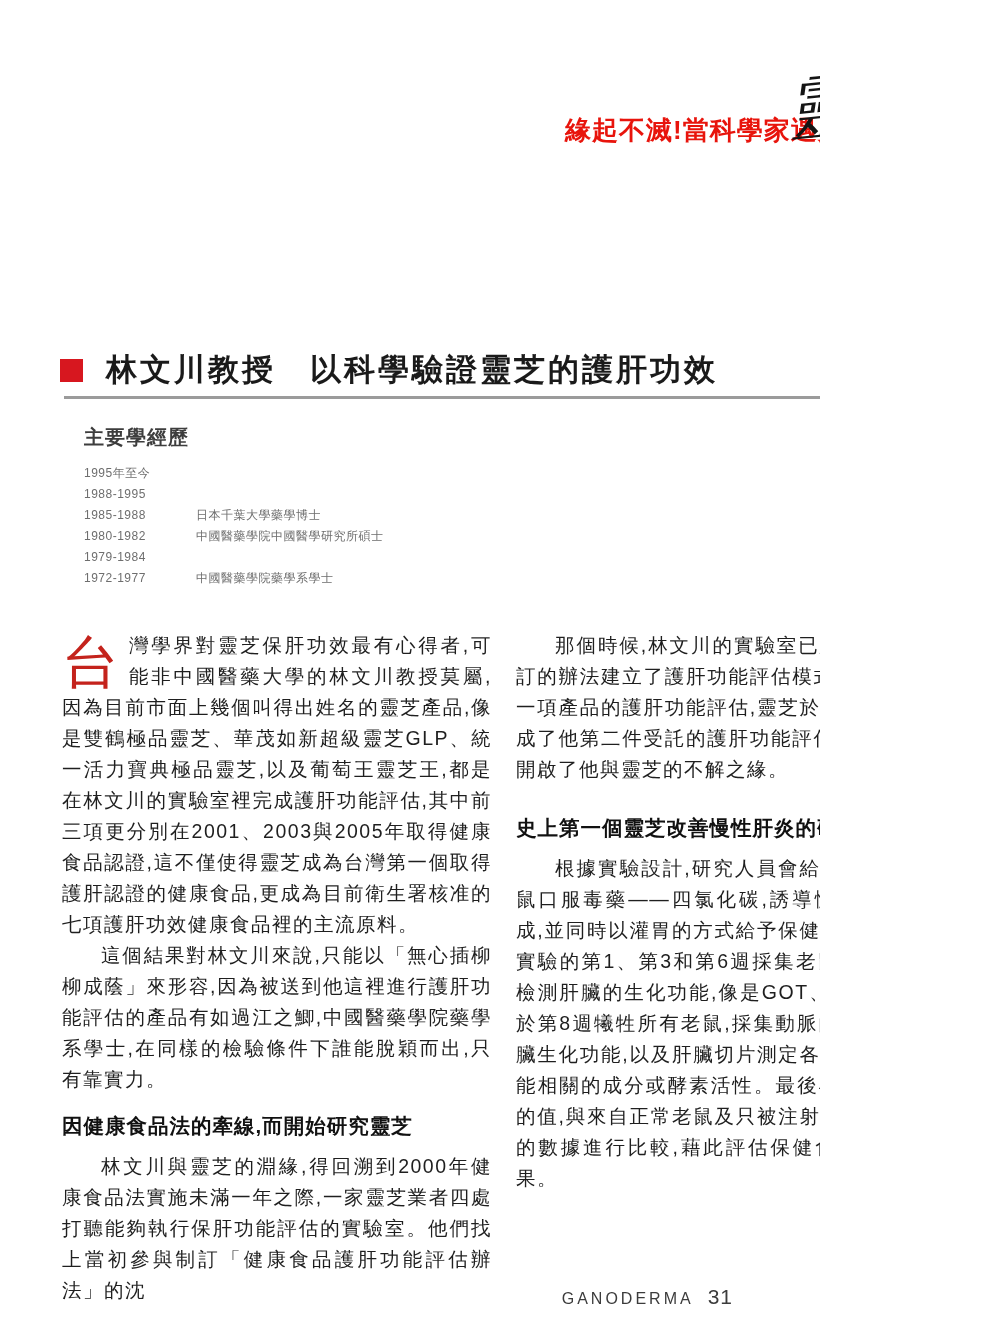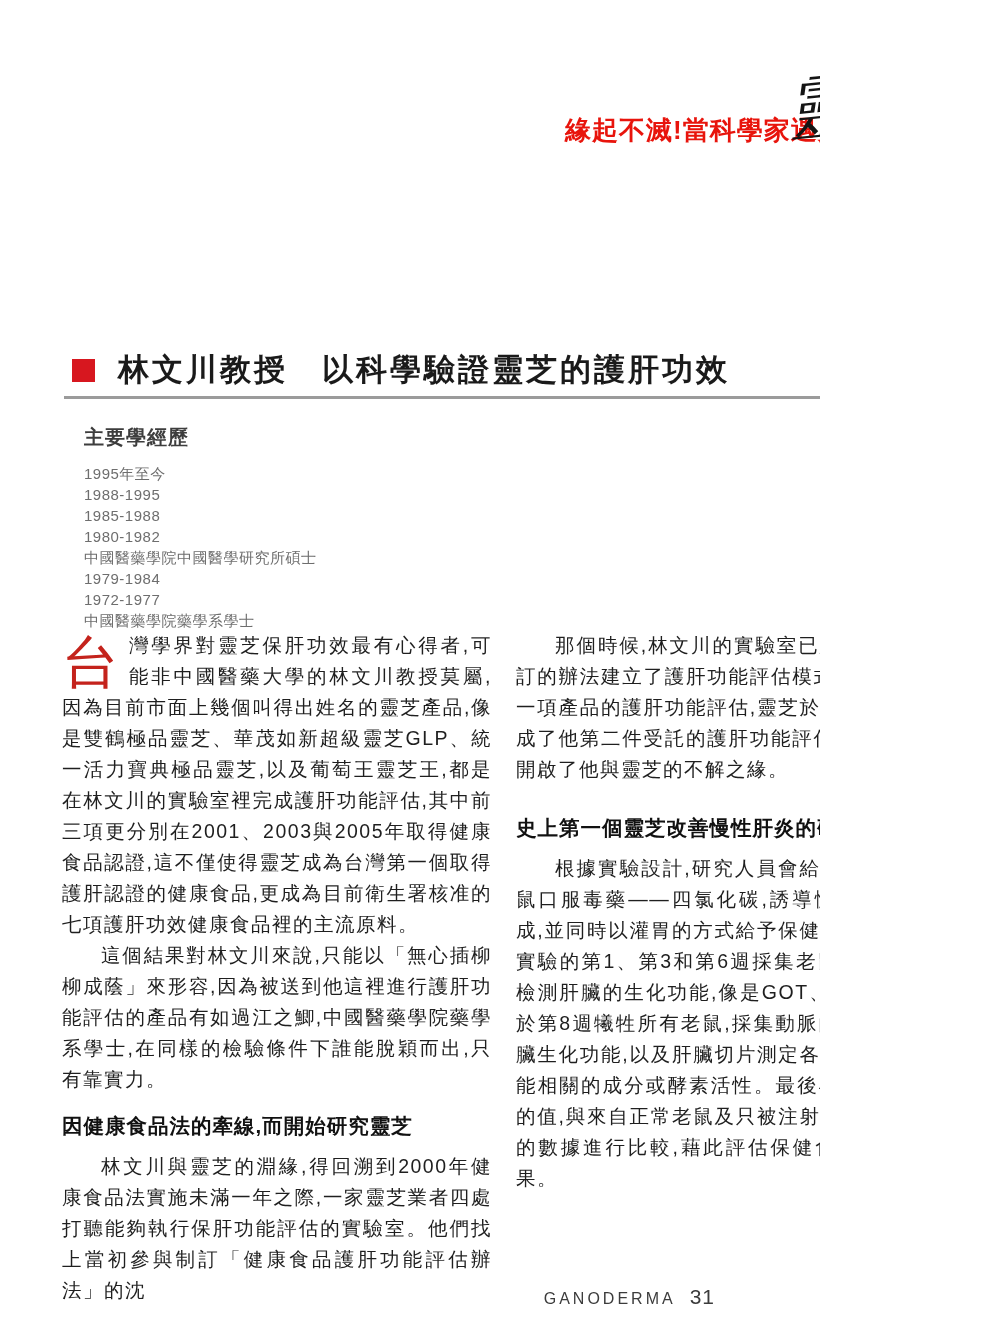--- a/index.html
+++ b/index.html
@@ -30,21 +30,21 @@
     display:inline-block;font-size:50px;line-height:1;
     transform:rotate(-10deg) translateY(-22px);
     margin-left:2px;
   }
   .issue-number{
     position:absolute;left:886px;top:103px;
     font-size:43px;font-weight:bold;color:#111;
   }
   
   .title-row{
-    position:absolute;left:72px;top:349px;
+    position:absolute;left:60px;top:349px;
     display:flex;align-items:center;
   }
   .title-square{
     width:23px;height:23px;background:#d7171f;
     margin-right:23px;flex:0 0 auto;
   }
   .title-text{
     font-size:31px;font-weight:bold;color:#1a1a1a;
     letter-spacing:3px;white-space:nowrap;
   }
@@ -52,22 +52,22 @@
     position:absolute;left:64px;top:396px;
     width:866px;height:3px;background:#9b9b9b;
   }
   
   .resume{position:absolute;left:84px;top:424px;width:620px;}
   .resume-heading{
     font-size:20px;font-weight:bold;color:#3d3d3d;
     letter-spacing:1px;margin-bottom:12px;
   }
   .resume-row{
-    display:flex;font-size:15px;color:#6e6e6e;
-    line-height:21px;letter-spacing:0.5px;flex-direction:column;
+    display:flex;font-size:12px;color:#6e6e6e;
+    line-height:21px;letter-spacing:0.5px;
   }
   .resume-period{width:93px;flex:0 0 auto;margin-right:19px;}
   .resume-role{flex:1;}
   
   .col{
     position:absolute;top:630px;width:430px;
     font-size:19.5px;line-height:31px;color:#1f1f1f;
     text-align:justify;text-justify:inter-ideograph;
     letter-spacing:1.5px;word-break:break-all;
   }
@@ -83,21 +83,21 @@
     letter-spacing:0;
   }
   .subhead{
     font-size:20.5px;font-weight:bold;color:#111;
     letter-spacing:1px;
     margin:15px 0 10px 0;text-align:left;
   }
   .col-right .subhead{margin-top:27px;}
   
   .footer{
-    position:absolute;right:105px;top:1285px;
+    position:absolute;right:87px;top:1285px;
     display:flex;align-items:baseline;
     color:#3c3c3c;
   }
   .footer .journal{
     font-size:16px;letter-spacing:3px;font-weight:normal;
   }
   .footer .pagenum{
     font-size:21px;margin-left:14px;letter-spacing:1px;
   }
 </style>
@@ -122,20 +122,21 @@
   <div class="resume">
     <div class="resume-heading">主要學經歷</div>
     <div class="resume-row">
       <span class="resume-period">1995年至今</span>
     </div>
     <div class="resume-row">
       <span class="resume-period">1988-1995</span>
     </div>
     <div class="resume-row">
       <span class="resume-period">1985-1988</span>
+      <span class="resume-role">日本千葉大學藥學博士</span>
     </div>
     <div class="resume-row">
       <span class="resume-period">1980-1982</span>
       <span class="resume-role">中國醫藥學院中國醫學研究所碩士</span>
     </div>
     <div class="resume-row">
       <span class="resume-period">1979-1984</span>
     </div>
     <div class="resume-row">
       <span class="resume-period">1972-1977</span>

